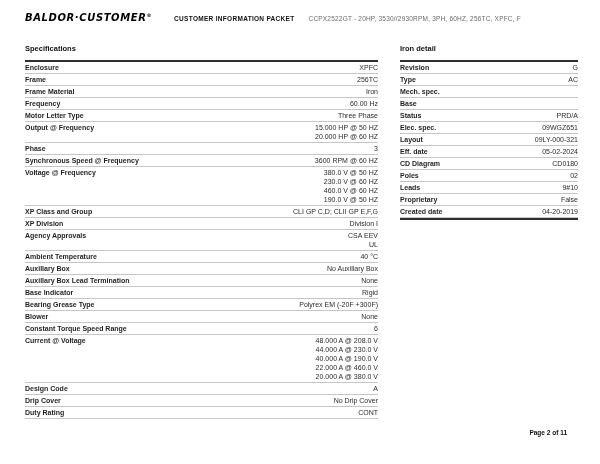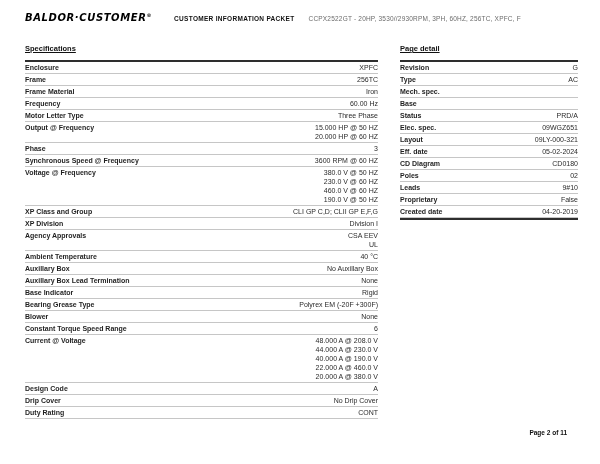--- a/index.html
+++ b/index.html
@@ -35,21 +35,20 @@
   }
 
   
   .section { position:absolute; top:44px; }
   .section-specs { left:25px; width:353px; }
   .section-part  { left:400px; width:178px; }
 
   .table-title {
     font-size:7.5px; font-weight:bold; color:#111;
     margin-bottom:7px;
-    text-decoration:underline;
   }
   .tbl { border-top:2px solid #2e2e2e; }
   .tbl-thick-bottom { border-bottom:2px solid #2e2e2e; }
 
   .row {
     display:flex; align-items:flex-start; justify-content:space-between;
     border-bottom:1px solid #c6c6c6;
     padding:1px 0;
     min-height:11px;
   }
@@ -226,21 +225,21 @@
       <div class="row">
         <div class="label">Duty Rating</div>
         <div class="values">
           <div class="value-line">CONT</div>
         </div>
       </div>
     </div>
 </div>
 
 <div class="section section-part">
-  <div class="table-title">Page detail</div>
+  <div class="table-title">Iron detail</div>
   <div class="tbl tbl-thick-bottom">
       <div class="row">
         <div class="label">Revision</div>
         <div class="values">
           <div class="value-line">G</div>
         </div>
       </div>
       <div class="row">
         <div class="label">Type</div>
         <div class="values">

